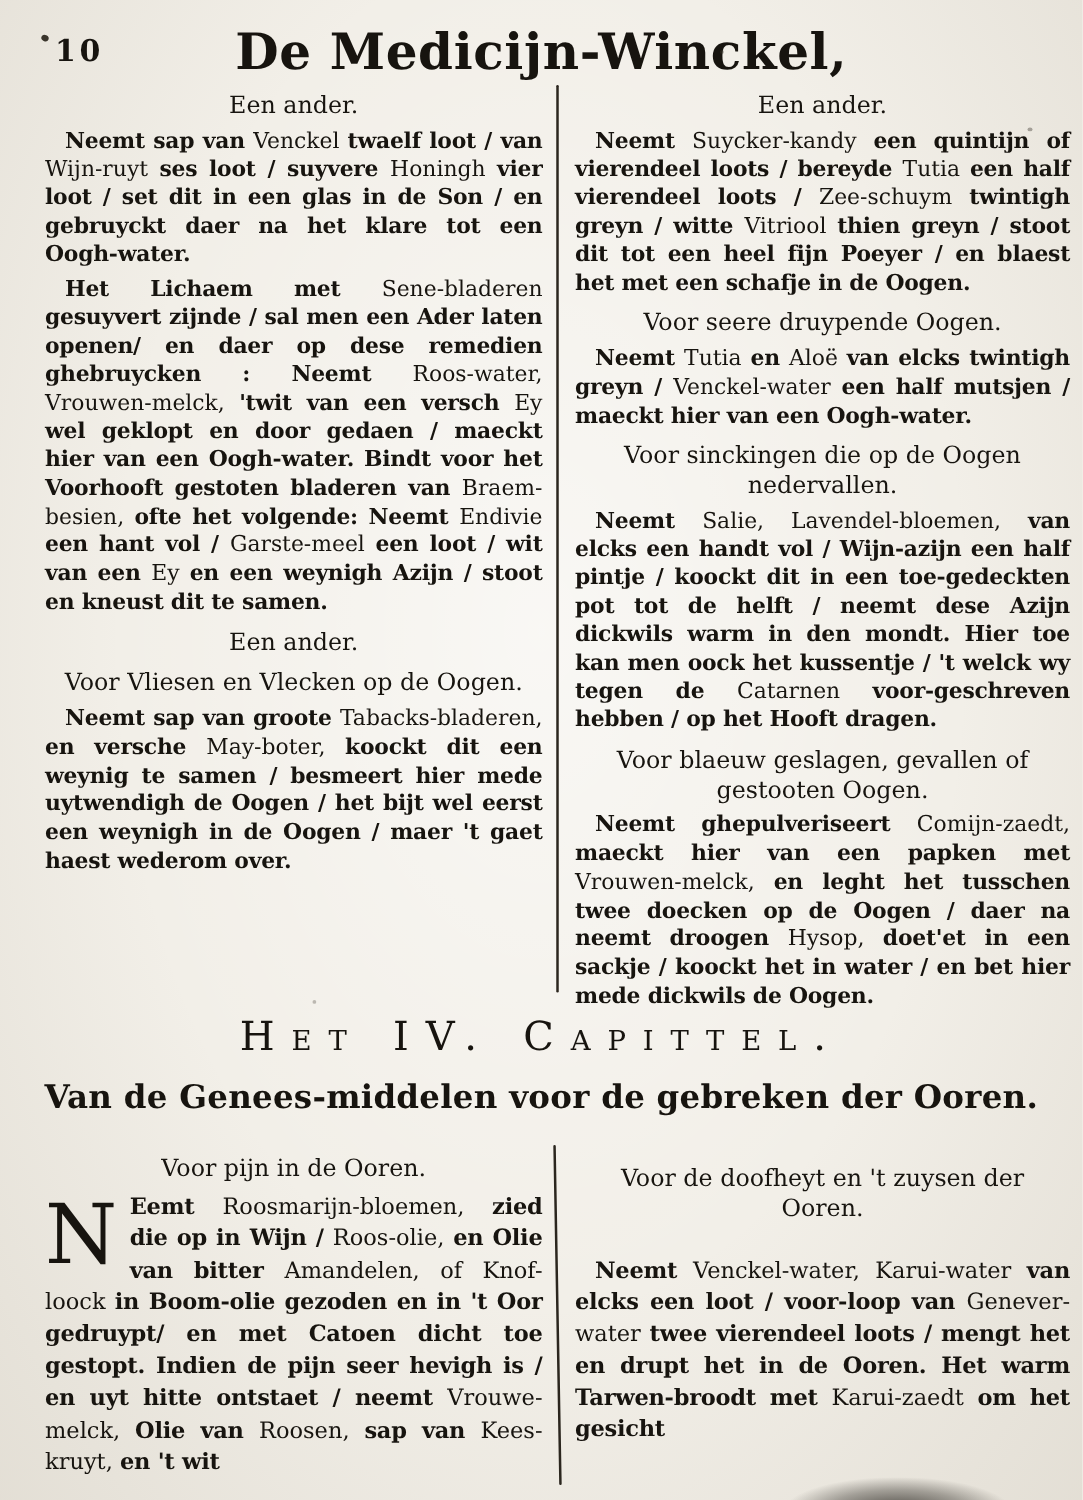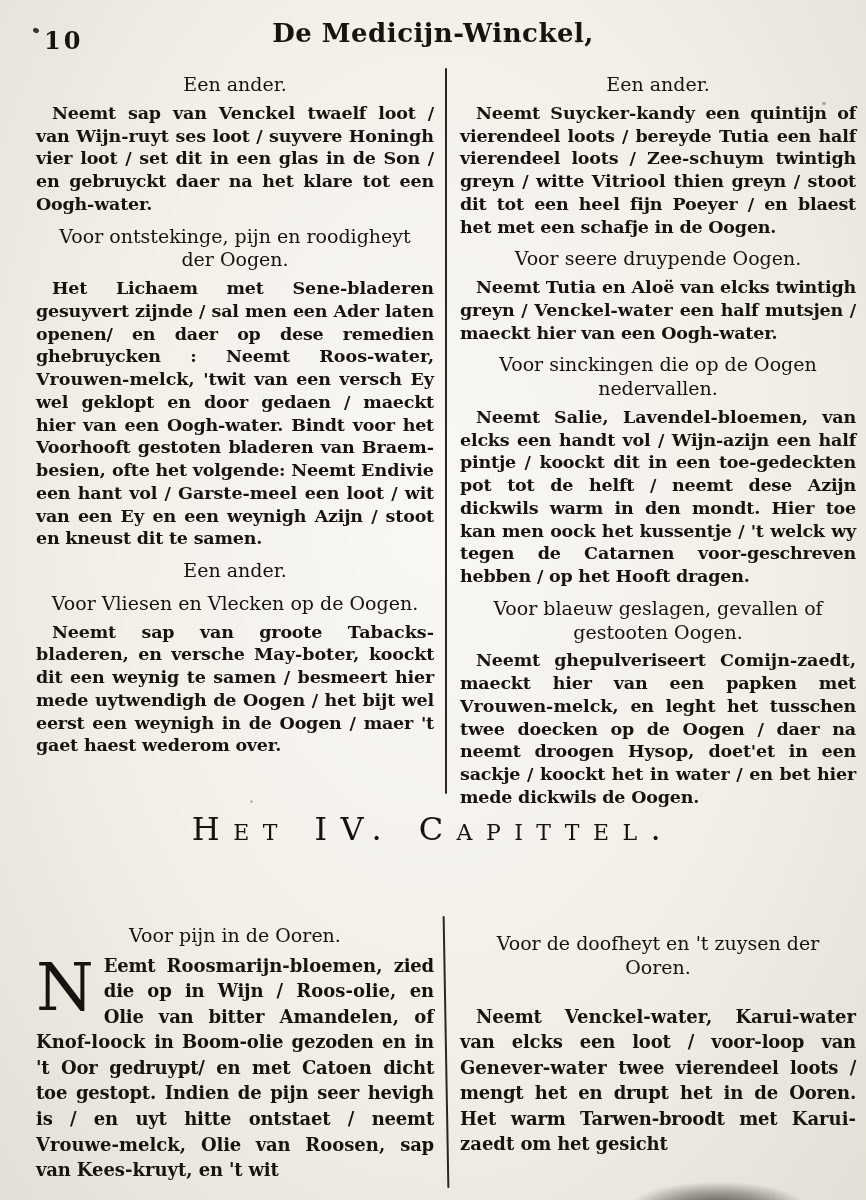--- a/index.html
+++ b/index.html
@@ -16,21 +16,21 @@
     position:absolute;inset:0;pointer-events:none;
     background:radial-gradient(ellipse at 50% 42%, rgba(255,255,255,0.55) 0%, rgba(255,255,255,0) 55%, rgba(150,138,115,0.16) 100%);
   }
   .header{position:absolute;top:0;left:0;width:100%;height:64px;}
   .page-num{
     position:absolute;left:44px;top:26px;
     font-size:24px;letter-spacing:3px;font-variant:small-caps;font-weight:bold;
   }
   .page-title{
     position:absolute;left:0;top:18px;width:100%;
-    text-align:center;font-size:26px;font-weight:bold;letter-spacing:0.5px;
+    text-align:center;font-size:40px;font-weight:bold;letter-spacing:0.5px;
   }
   .cols{position:absolute;left:22px;width:822px;display:flex;align-items:flex-start;margin-left:14px;}
   .cols-top{top:64px;height:745px;}
   .cols-bottom{top:908px;}
   .col{width:398px;}
   .col-right{width:396px;}
   .divider{
     width:2px;background:#2b261e;margin-left:11px;margin-right:13px;flex:none;
     border-radius:1px;
   }
@@ -38,21 +38,21 @@
   .divider-bottom{height:272px;margin-top:8px;transform:rotate(-1deg);}
   .rheading{
     font-size:19px;text-align:center;line-height:1.25;
     margin:9px 8px 5px;text-indent:0;
   }
   .para{
     font-size:17.5px;line-height:1.3;text-align:justify;
     text-indent:16px;margin:0 0 5px 0;
   }
   .run-b{font-weight:bold;letter-spacing:-0.2px;}
-  .run-r{font-weight:bold;}
+  .run-r{font-weight:normal;}
   .bottom-para{font-size:18px;line-height:1.42;}
   .noindent{text-indent:0;}
   .gap-top-lg{margin-top:24px;}
   .gap-top-md{margin-top:16px;}
   .chapter{position:absolute;top:810px;left:0;width:100%;text-align:center;}
   .chapter-title{
     font-size:32px;font-variant:small-caps;letter-spacing:0.42em;
     font-weight:normal;
   }
   .chapter-subtitle{
@@ -84,41 +84,41 @@
   <div class="page-title">De Medicijn-Winckel,</div>
 </div>
 <span class="speck speck-2"></span>
 <span class="speck speck-3"></span>
 <span class="speck speck-4"></span>
 
 <div class="cols cols-top">
   <div class="col">
     <div class="rheading">Een ander.</div>
     <p class="para"><span class="run-b">Neemt sap van </span><span class="run-r">Venckel </span><span class="run-b">twaelf loot / van </span><span class="run-r">Wijn-ruyt </span><span class="run-b">ses loot / suyvere </span><span class="run-r">Honingh </span><span class="run-b">vier loot / set dit in een glas in de Son / en gebruyckt daer na het klare tot een Oogh-water.</span></p>
-    <div class="rheading">Voor ontstekinge, pijn en roodigheyt der Oogen.</div>
     <p class="para"><span class="run-b">Het Lichaem met </span><span class="run-r">Sene-bladeren </span><span class="run-b">gesuyvert zijnde / sal men een Ader laten openen/ en daer op dese remedien ghebruycken : Neemt </span><span class="run-r">Roos-water, Vrouwen-melck, </span><span class="run-b">'twit van een versch </span><span class="run-r">Ey </span><span class="run-b">wel geklopt en door gedaen / maeckt hier van een Oogh-water. Bindt voor het Voorhooft gestoten bladeren van </span><span class="run-r">Braem-besien, </span><span class="run-b">ofte het volgende: Neemt </span><span class="run-r">Endivie </span><span class="run-b">een hant vol / </span><span class="run-r">Garste-meel </span><span class="run-b">een loot / wit van een </span><span class="run-r">Ey </span><span class="run-b">en een weynigh Azijn / stoot en kneust dit te samen.</span></p>
     <div class="rheading">Een ander.</div>
     <div class="rheading">Voor Vliesen en Vlecken op de Oogen.</div>
     <p class="para"><span class="run-b">Neemt sap van groote </span><span class="run-r">Tabacks-bladeren, </span><span class="run-b">en versche </span><span class="run-r">May-boter, </span><span class="run-b">koockt dit een weynig te samen / besmeert hier mede uytwendigh de Oogen / het bijt wel eerst een weynigh in de Oogen / maer 't gaet haest wederom over.</span></p>
   </div>
   <div class="divider divider-top"></div>
   <div class="col col-right">
     <div class="rheading">Een ander.</div>
     <p class="para"><span class="run-b">Neemt </span><span class="run-r">Suycker-kandy </span><span class="run-b">een quintijn of vierendeel loots / bereyde </span><span class="run-r">Tutia </span><span class="run-b">een half vierendeel loots / </span><span class="run-r">Zee-schuym </span><span class="run-b">twintigh greyn / witte </span><span class="run-r">Vitriool </span><span class="run-b">thien greyn / stoot dit tot een heel fijn Poeyer / en blaest het met een schafje in de Oogen.</span></p>
     <div class="rheading">Voor seere druypende Oogen.</div>
     <p class="para"><span class="run-b">Neemt </span><span class="run-r">Tutia </span><span class="run-b">en </span><span class="run-r">Aloë </span><span class="run-b">van elcks twintigh greyn / </span><span class="run-r">Venckel-water </span><span class="run-b">een half mutsjen / maeckt hier van een Oogh-water.</span></p>
     <div class="rheading">Voor sinckingen die op de Oogen nedervallen.</div>
     <p class="para"><span class="run-b">Neemt </span><span class="run-r">Salie, Lavendel-bloemen, </span><span class="run-b">van elcks een handt vol / Wijn-azijn een half pintje / koockt dit in een toe-gedeckten pot tot de helft / neemt dese Azijn dickwils warm in den mondt. Hier toe kan men oock het kussentje / 't welck wy tegen de </span><span class="run-r">Catarnen </span><span class="run-b">voor-geschreven hebben / op het Hooft dragen.</span></p>
     <div class="rheading">Voor blaeuw geslagen, gevallen of gestooten Oogen.</div>
     <p class="para"><span class="run-b">Neemt ghepulveriseert </span><span class="run-r">Comijn-zaedt, </span><span class="run-b">maeckt hier van een papken met </span><span class="run-r">Vrouwen-melck, </span><span class="run-b">en leght het tusschen twee doecken op de Oogen / daer na neemt droogen </span><span class="run-r">Hysop, </span><span class="run-b">doet'et in een sackje / koockt het in water / en bet hier mede dickwils de Oogen.</span></p>
   </div>
 </div>
 
 <div class="chapter">
   <div class="chapter-title">Het IV. Capittel.</div>
+  <div class="chapter-subtitle">Van de Genees-middelen voor de gebreken der Ooren.</div>
 </div>
 
 <div class="cols cols-bottom">
   <div class="col">
     <div class="rheading gap-top-md">Voor pijn in de Ooren.</div>
     <p class="para bottom-para noindent">
       <span class="dropcap">N</span><span><span class="run-b">Eemt </span><span class="run-r">Roosmarijn-bloemen, </span><span class="run-b">zied die op in Wijn / </span><span class="run-r">Roos-olie, </span><span class="run-b">en Olie van bitter </span><span class="run-r">Amandelen, </span><span class="run-r">of Knof-loock </span><span class="run-b">in Boom-olie gezoden en in 't Oor gedruypt/ en met Catoen dicht toe gestopt. Indien de pijn seer hevigh is / en uyt hitte ontstaet / neemt </span><span class="run-r">Vrouwe-melck, </span><span class="run-b">Olie van </span><span class="run-r">Roosen, </span><span class="run-b">sap van </span><span class="run-r">Kees-kruyt, </span><span class="run-b">en 't wit</span></span>
     </p>
   </div>
   <div class="divider divider-bottom"></div>

